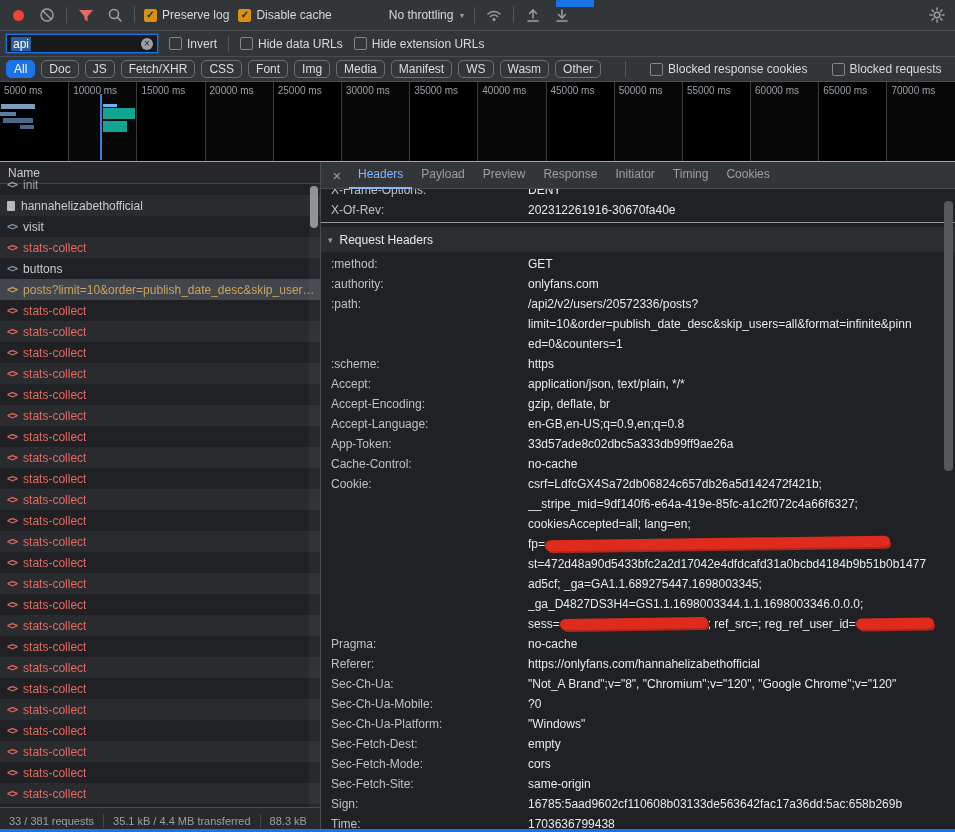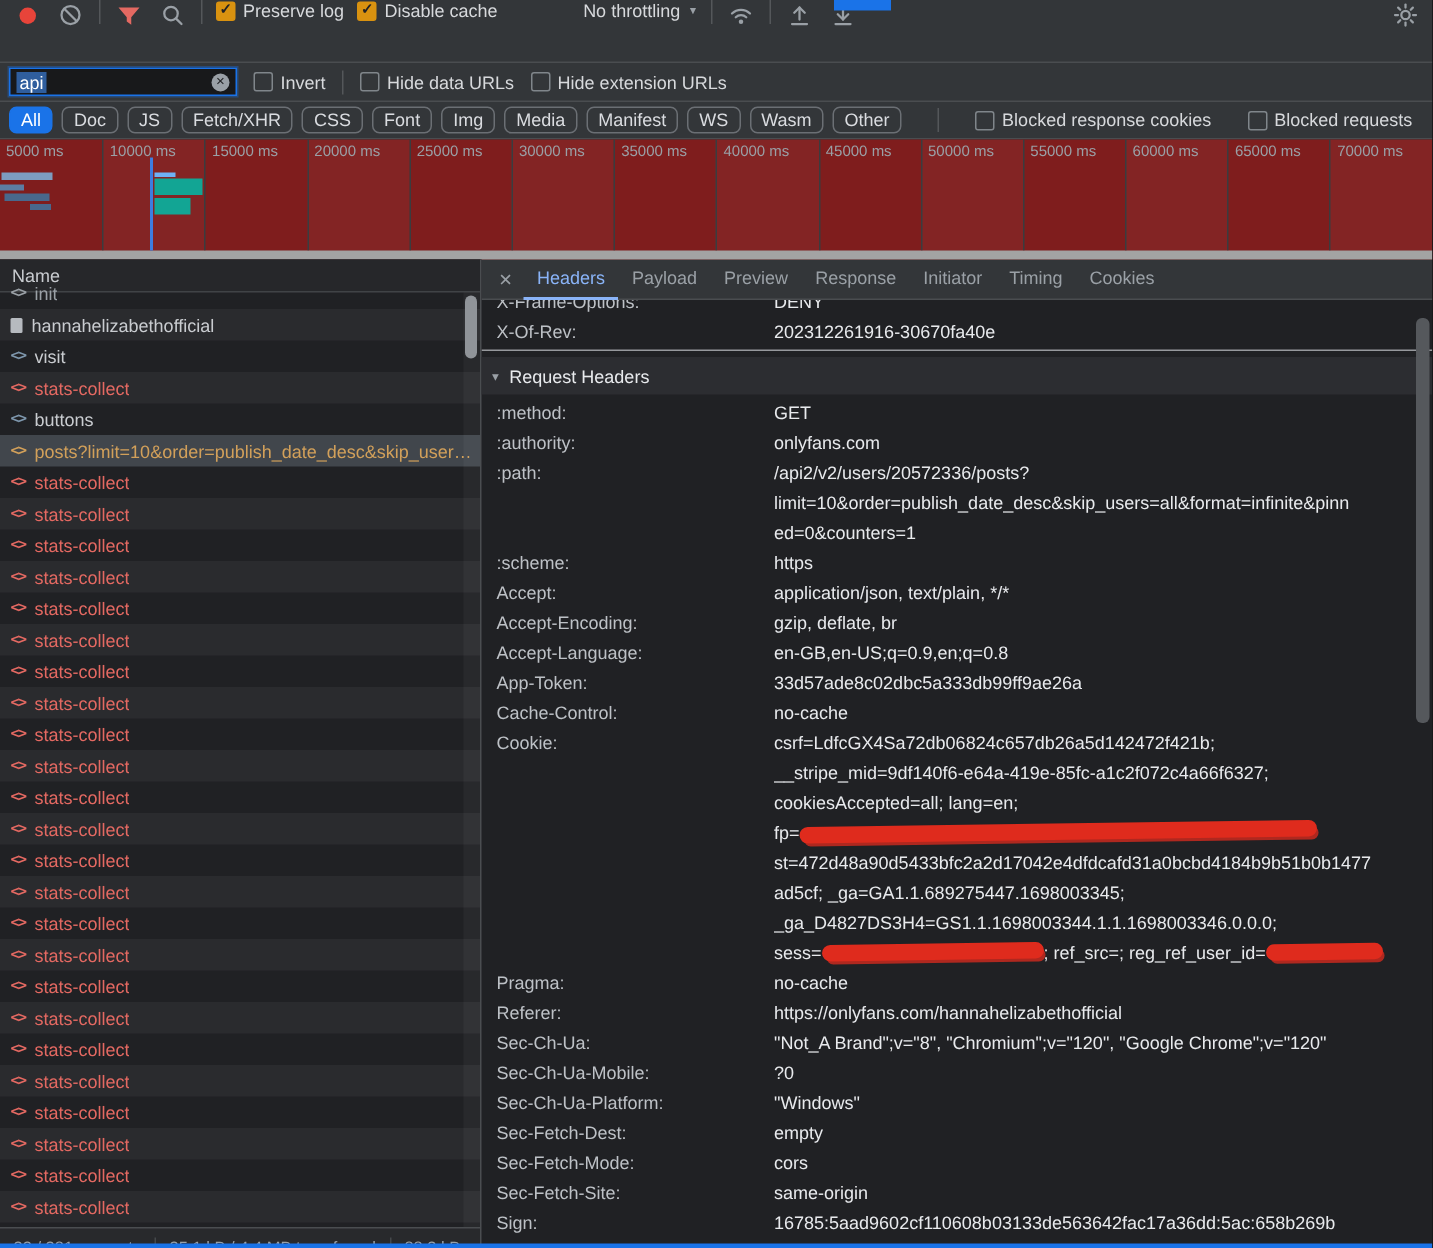--- a/index.html
+++ b/index.html
@@ -3,22 +3,22 @@
 <meta charset="utf-8">
 <style>
   * { margin:0; padding:0; box-sizing:border-box; }
   html,body { background:#111; }
   .devtools {
     position:relative; width:955px; height:832px; overflow:hidden;
     background:#202124; color:#e8eaed;
     font:12px "Liberation Sans", sans-serif; user-select:none;
   }
   
-  .toolbar { height:42px; background:#333639; border-bottom:1px solid #4a4d50;
-             display:flex; align-items:flex-start; padding:0 8px; gap:9px; }
+  .toolbar { height:31px; background:#333639; border-bottom:1px solid #4a4d50;
+             display:flex; align-items:center; padding:0 8px; gap:9px; }
   .icon-btn { width:20px; height:20px; display:flex; align-items:center; justify-content:center; flex:none; }
   .divider { width:1px; height:16px; background:#54575a; flex:none; }
   .record-dot { width:11px; height:11px; border-radius:50%; background:#e8443a; }
   svg.ic { stroke:#9aa0a6; stroke-width:1.5; fill:none; stroke-linecap:round; }
   .cb-group { display:flex; align-items:center; gap:5px; flex:none; }
   .cb { width:13px; height:13px; border:1px solid #80868b; border-radius:2px;
         display:flex; align-items:center; justify-content:center; background:transparent; flex:none; }
   .cb.checked { background:#d99210; border-color:#d99210; color:#202124; font-size:10px; font-weight:bold; }
   .cb.checked::after { content:"✓"; line-height:1; }
   .cb-label { color:#d7d9dc; white-space:nowrap; }
@@ -36,21 +36,21 @@
   .clear-btn { width:12px; height:12px; border-radius:50%; background:#9aa0a6; color:#202124;
                font-size:10px; line-height:12px; text-align:center; margin-left:auto; flex:none; }
 
   .type-row { height:25px; background:#333639; border-bottom:1px solid #4a4d50;
               display:flex; align-items:center; padding:0 6px; gap:24px; }
   .pill { border:1px solid #6b6f74; border-radius:5px; padding:1px 7px; color:#dadce0;
           line-height:14px; white-space:nowrap; }
   .pill.active { background:#1a73e8; border-color:#1a73e8; color:#fff; }
 
   
-  .overview { position:relative; height:80px; background:#7f1d1d; border-bottom:6px solid #a3a3a3;
+  .overview { position:relative; height:80px; background:#000000; border-bottom:1px solid #a3a3a3;
               overflow:hidden; }
   .ticks { display:flex; height:100%; }
   .tick { flex:0 0 68.2px; border-left:1px solid #3a3c3f; padding:3px 0 0 4px;
           font-size:10px; color:#9aa0a6; white-space:nowrap; overflow:hidden; }
   .tick:first-child { border-left:none; }
   .tick.alt { background:rgba(255,255,255,.03); }
   .wf-bar { position:absolute; }
 
   
   .main { display:flex; height:671px; }
@@ -87,21 +87,21 @@
           display:flex; align-items:center; padding:0 4px; }
   .close { width:24px; text-align:center; color:#9aa0a6; font-size:15px; flex:none; }
   .tab { padding:0 9px; line-height:25px; height:27px; color:#9aa0a6; white-space:nowrap; }
   .tab.active { color:#8ab4f8; border-bottom:2px solid #8ab4f8; }
   .details { flex:1; position:relative; overflow:hidden; }
   .details-inner { margin-top:-9px; }
   .hdr-row { display:flex; }
   .hdr-name { flex:0 0 195px; padding-left:10px; color:#bdc1c6; line-height:20px;
               white-space:nowrap; overflow:hidden; }
   .hdr-value { flex:1; min-width:0; color:#e8eaed; padding-right:14px; }
-  .hdr-line { line-height:20px; white-space:nowrap; overflow:hidden; }
+  .hdr-line { line-height:20px; white-space:nowrap; overflow:hidden;margin-left:12px; }
   .redact { display:inline-block; height:11px; background:#df2b1d; border-radius:6px;
             vertical-align:-1px; transform:rotate(-.8deg);
             box-shadow:2px 3px 0 -1px rgba(223,43,29,.75); }
   .section-divider { height:1px; background:#97999d; margin-top:2px; }
   .section-head { height:25px; background:#2c2d31; display:flex; align-items:center; gap:7px;
                   padding-left:7px; margin:4px 0 2px; }
   .tri { color:#9aa0a6; font-size:9px; }
   .right-scroll { position:absolute; top:12px; right:2px; width:9px; height:270px;
                   background:#55585c; border-radius:4px; }
   .bottom-accent { position:absolute; left:0; bottom:0; width:100%; height:3px; background:#1a73e8; }

